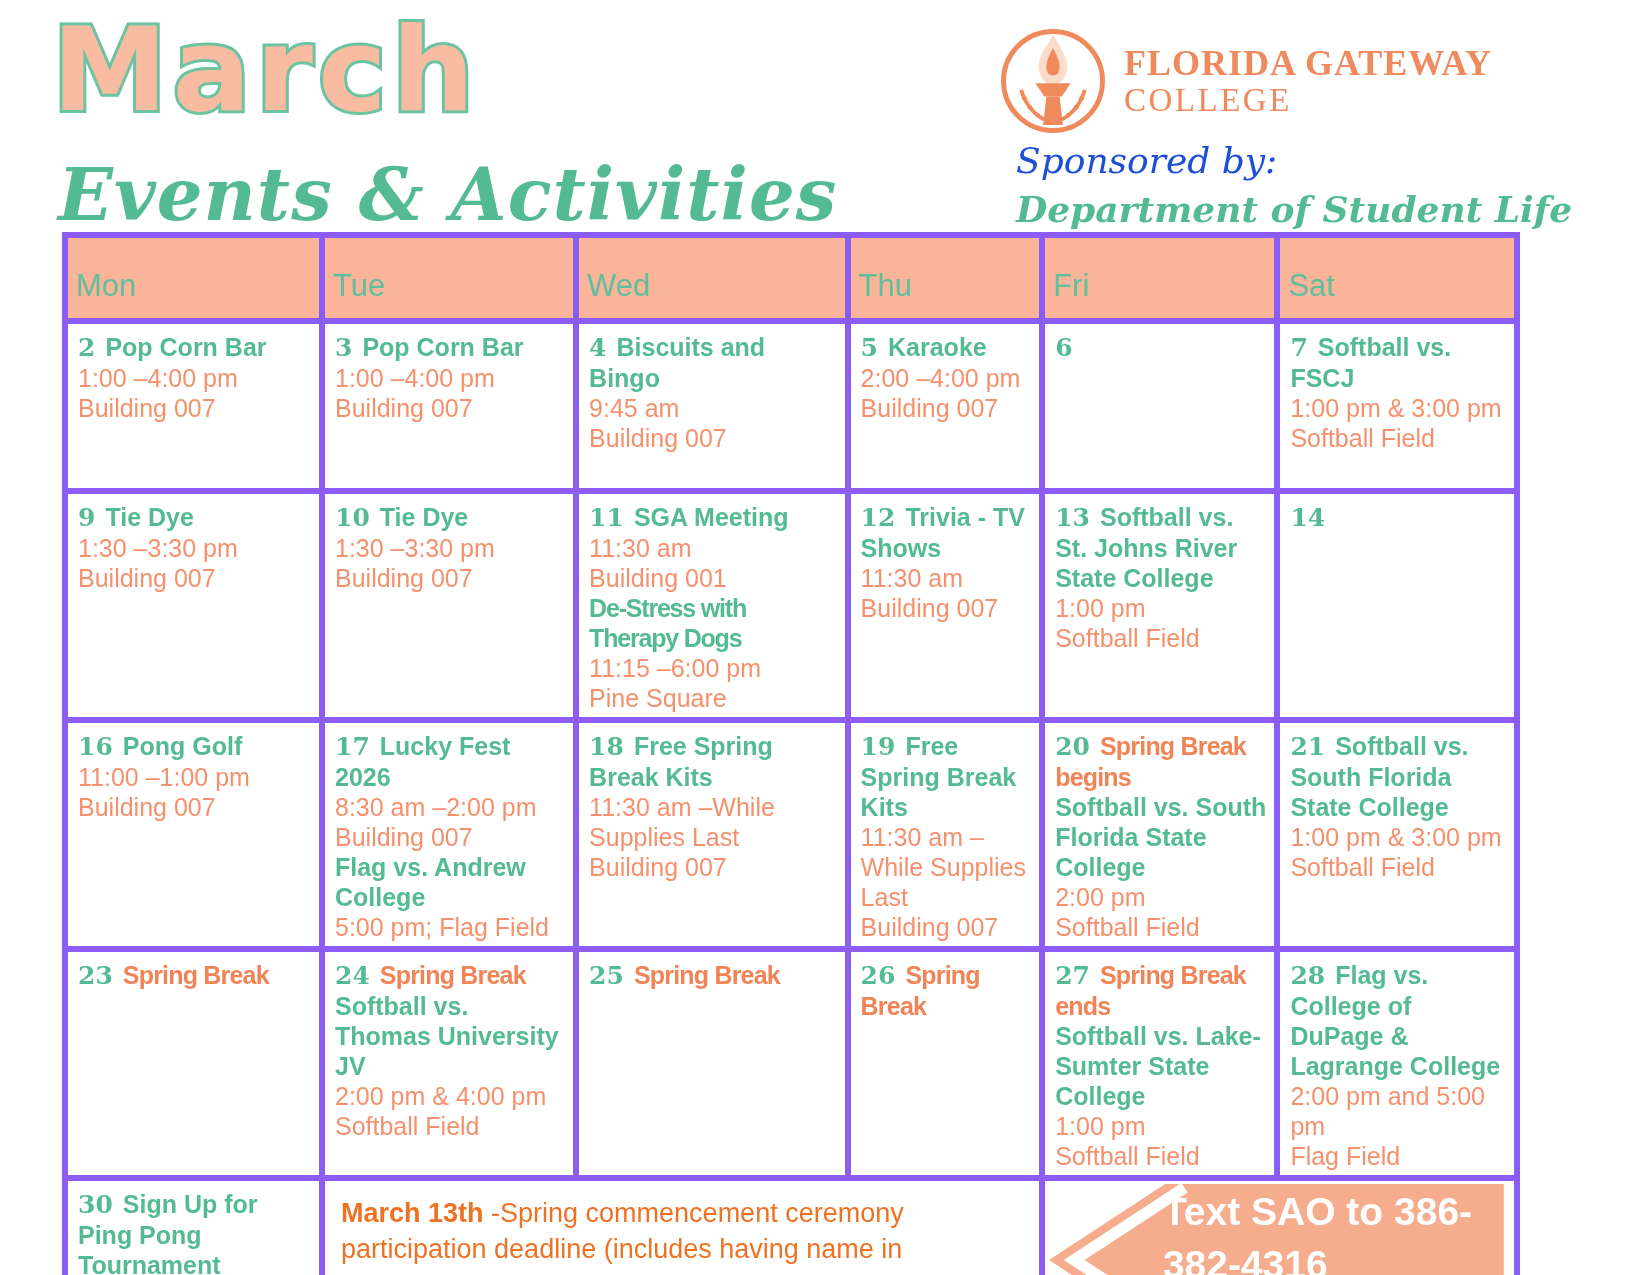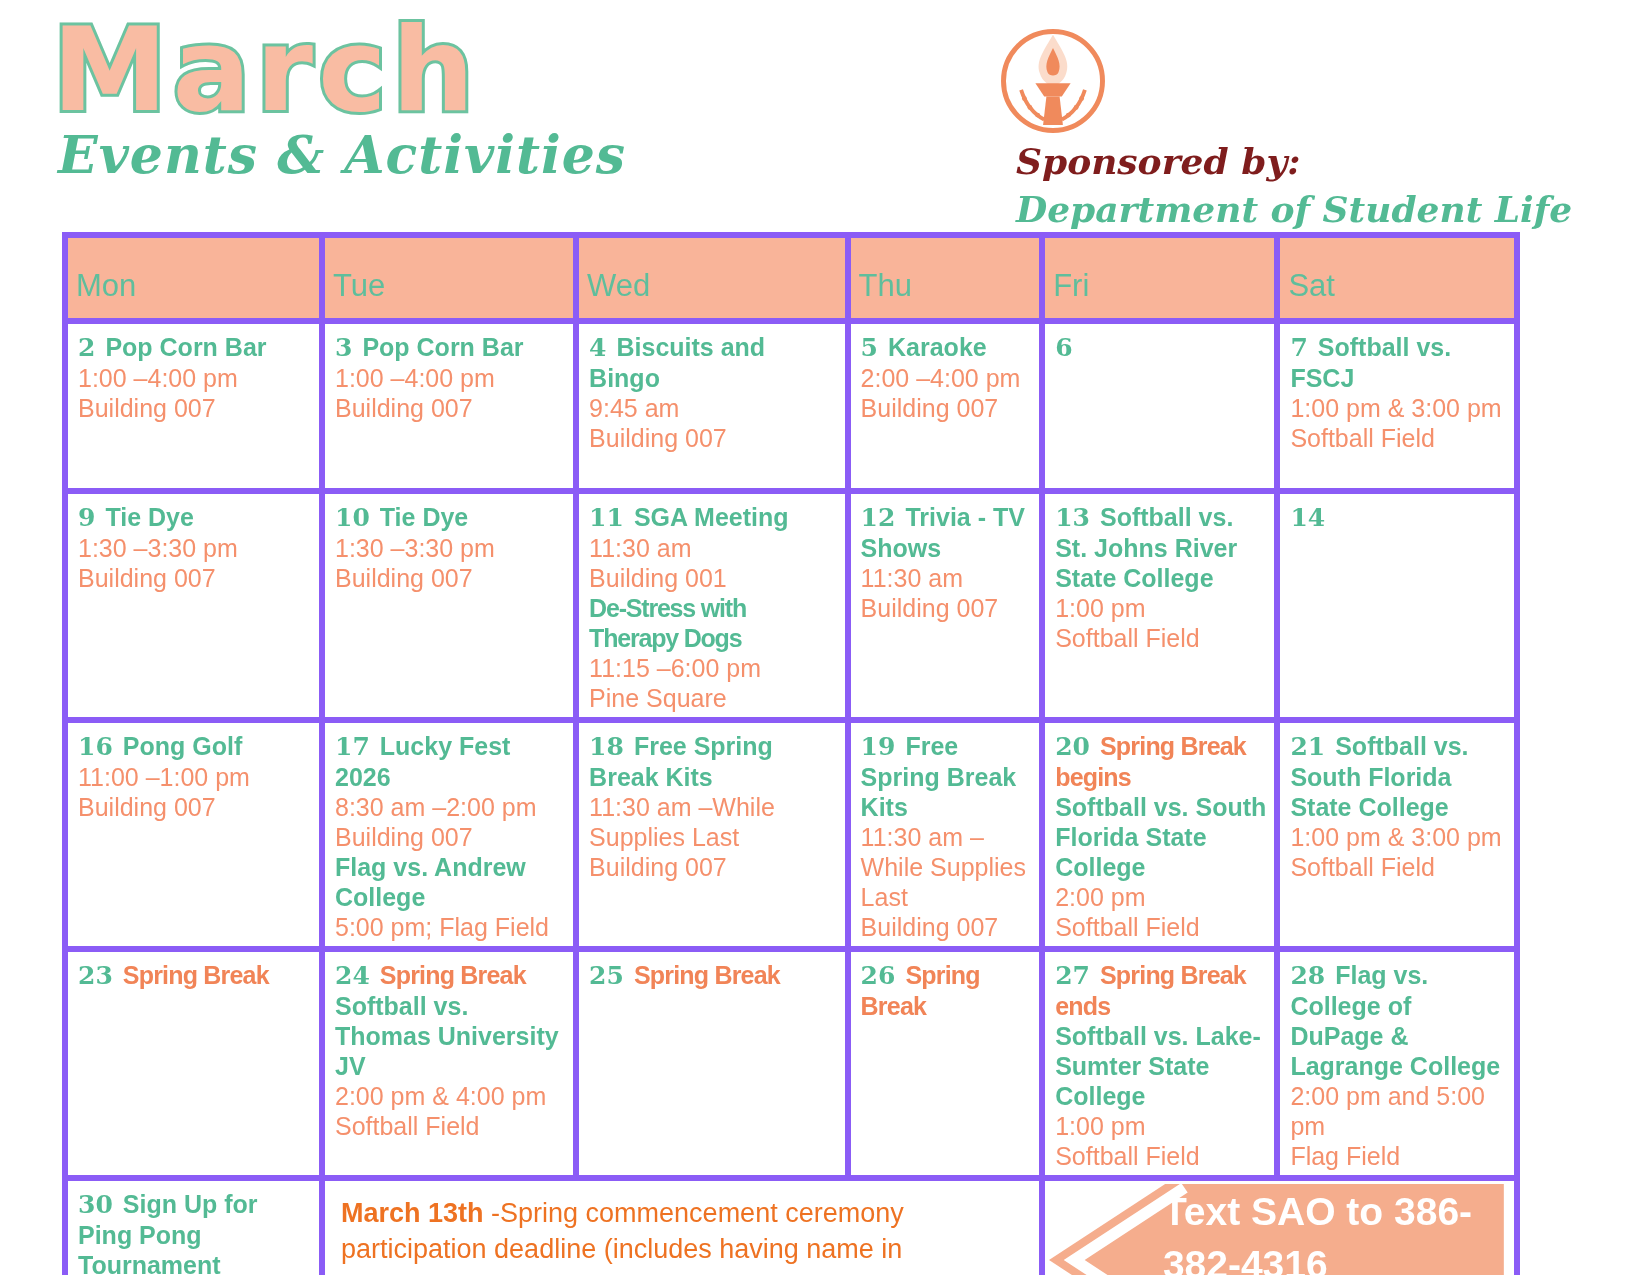--- a/index.html
+++ b/index.html
@@ -11,33 +11,33 @@
   
   .month-title{
     position:absolute;left:52px;top:2px;
     font-family:"DejaVu Sans",sans-serif;font-weight:700;
     font-size:116px;letter-spacing:5px;
     color:#F9BCA3;
     -webkit-text-stroke:6px #6CC3A0;
     paint-order:stroke fill;
   }
   .subtitle{
-    position:absolute;left:58px;top:124px;
+    position:absolute;left:58px;top:152px;
     font-family:"DejaVu Serif",serif;font-style:italic;font-weight:700;
-    font-size:52px;color:#53BA94;letter-spacing:1px;
+    font-size:72px;color:#53BA94;letter-spacing:1px;
   }
   .logo-block{position:absolute;left:998px;top:26px;display:flex;align-items:center;gap:16px;}
   .logo-mark{width:110px;height:110px;flex:0 0 auto;}
   .college-name{color:#EF8A5E;font-family:"Liberation Serif",serif;line-height:1.05;}
   .college-line1{font-size:36px;font-weight:700;letter-spacing:1px;}
   .college-line2{font-size:33px;font-weight:400;letter-spacing:2.5px;}
   .sponsor{
     position:absolute;left:1016px;top:140px;
-    font-family:"DejaVu Serif",serif;font-style:italic;font-weight:700;
-    font-size:36px;color:#7f1d1d;
+    font-family:"DejaVu Serif",serif;font-style:italic;font-weight:400;
+    font-size:36px;color:#1d4ed8;
   }
   .department{
     position:absolute;left:1016px;top:188px;
     font-family:"DejaVu Serif",serif;font-style:italic;font-weight:700;
     font-size:36px;color:#53BA94;white-space:nowrap;
   }
   
   table.calendar{
     position:absolute;left:62px;top:232px;width:1458px;
     border-collapse:collapse;table-layout:fixed;background:#fff;
@@ -101,20 +101,24 @@
       <path d="M44 64 L56 64 L59 90 L41 90 Z" fill="#F08A5C"></path>
       <path d="M21 58 Q27 77 42 85" stroke="#F08A5C" stroke-width="3.5" fill="none"></path>
       <path d="M79 58 Q73 77 58 85" stroke="#F08A5C" stroke-width="3.5" fill="none"></path>
       <circle cx="24" cy="66" r="2.2" fill="#F08A5C"></circle>
         <circle cx="29" cy="74" r="2.2" fill="#F08A5C"></circle>
         <circle cx="36" cy="81" r="2.2" fill="#F08A5C"></circle>
       <circle cx="76" cy="66" r="2.2" fill="#F08A5C"></circle>
         <circle cx="71" cy="74" r="2.2" fill="#F08A5C"></circle>
         <circle cx="64" cy="81" r="2.2" fill="#F08A5C"></circle>
     </svg>
+  </div>
+  <div class="college-name">
+    <div class="college-line1">FLORIDA GATEWAY</div>
+    <div class="college-line2">COLLEGE</div>
   </div>
 </div>
 
 <div class="sponsor">Sponsored by:</div>
 <div class="department">Department of Student Life</div>
 
 <table class="calendar">
   <colgroup>
     <col style="width:17.7%">
       <col style="width:17.5%">

